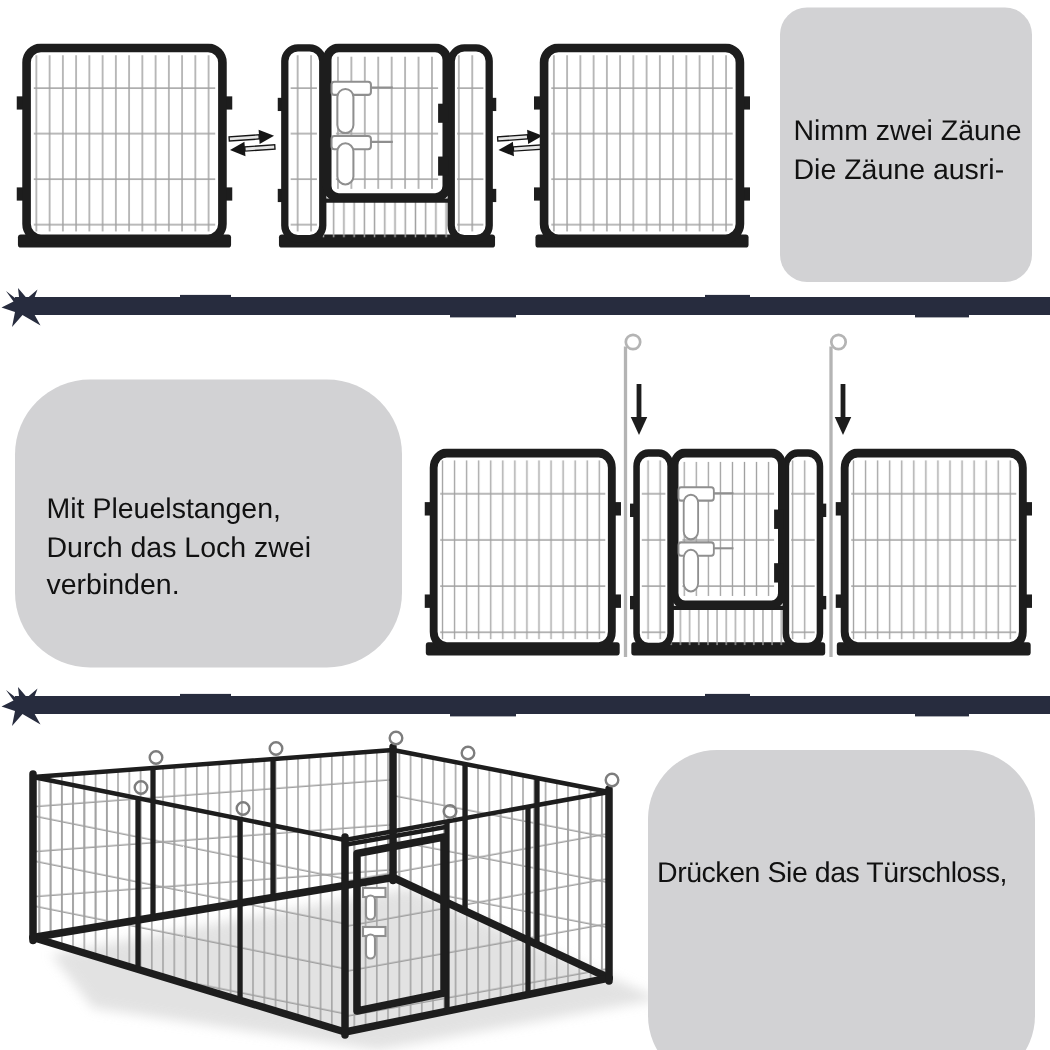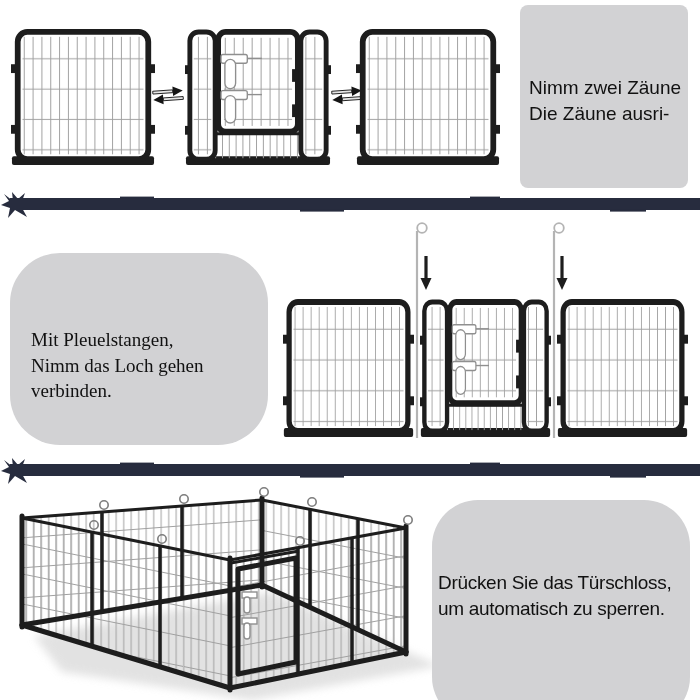--- a/index.html
+++ b/index.html
@@ -7,22 +7,22 @@
     position:relative;width:700px;height:700px;background:var(--background,#fff);
     font-family:"Liberation Sans",sans-serif;overflow:hidden;
   }
   #art{position:absolute;left:0;top:0;}
   .note{
     position:absolute;box-sizing:border-box;
     background:var(--note-bg,#d2d2d4);color:var(--note-text,#111);
     font-size:19px;line-height:1.35;
   }
   .note div{white-space:nowrap;}
-  #note1{left:520px;top:5px;width:168px;height:183px;border-radius:8px;padding:70px 2px 0 9px;}
-  #note2{left:10px;top:253px;width:258px;height:192px;border-radius:50px;padding:74px 2px 16px 21px;font-family:Liberation Serif, serif;}
+  #note1{left:520px;top:5px;width:168px;height:183px;border-radius:18px;padding:70px 2px 0 9px;}
+  #note2{left:10px;top:253px;width:258px;height:192px;border-radius:50px;padding:74px 2px 16px 21px;}
   #note3{left:432px;top:500px;width:258px;height:223px;border-radius:46px;padding:70px 4px 0 6px;letter-spacing:-0.3px;}
   
   .sf{fill:#fff;stroke:var(--frame-black,#1d1d1d);}
   .ff{fill:var(--frame-black,#1d1d1d);}
   .rail{stroke:var(--frame-black,#1d1d1d);fill:none;}
   .meshline line{stroke:var(--mesh-gray,#a0a0a0);stroke-width:1;}
   .latch rect{fill:#fff;stroke:var(--latch-gray,#8f8f8f);stroke-width:1.4;}
   .latch line{stroke:var(--latch-gray,#8f8f8f);stroke-width:1.4;}
   .rod{stroke:var(--rod-gray,#b4b4b4);fill:none;}
   .navy{fill:var(--divider-navy,#272c3e);}
@@ -221,22 +221,21 @@
     </g>
   </svg>
 
   <div id="note1" class="note">
     <div>Nimm zwei Zäune</div>
     <div>Die Zäune ausri-</div>
   </div>
 
   <div id="note2" class="note">
     <div>Mit Pleuelstangen,</div>
-    <div>Nimm das Loch gehen</div>
+    <div>Durch das Loch zwei</div>
     <div>verbinden.</div>
   </div>
 
   <div id="note3" class="note">
     <div>Drücken Sie das Türschloss,</div>
-    <div>um automatisch zu sperren.</div>
   </div>
 
 </div>
 
 </body></html>

